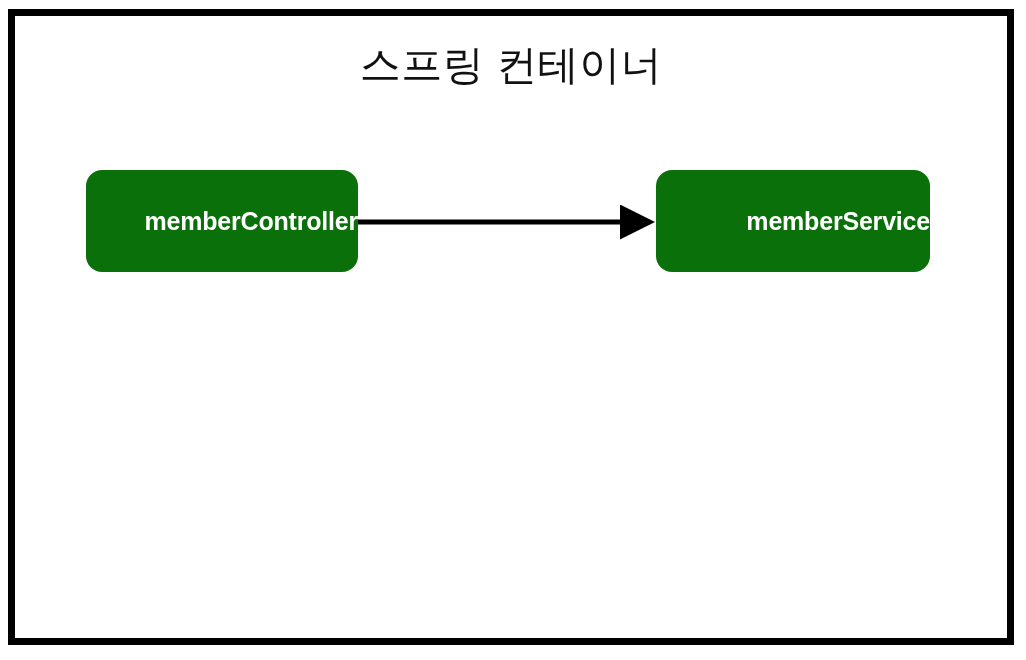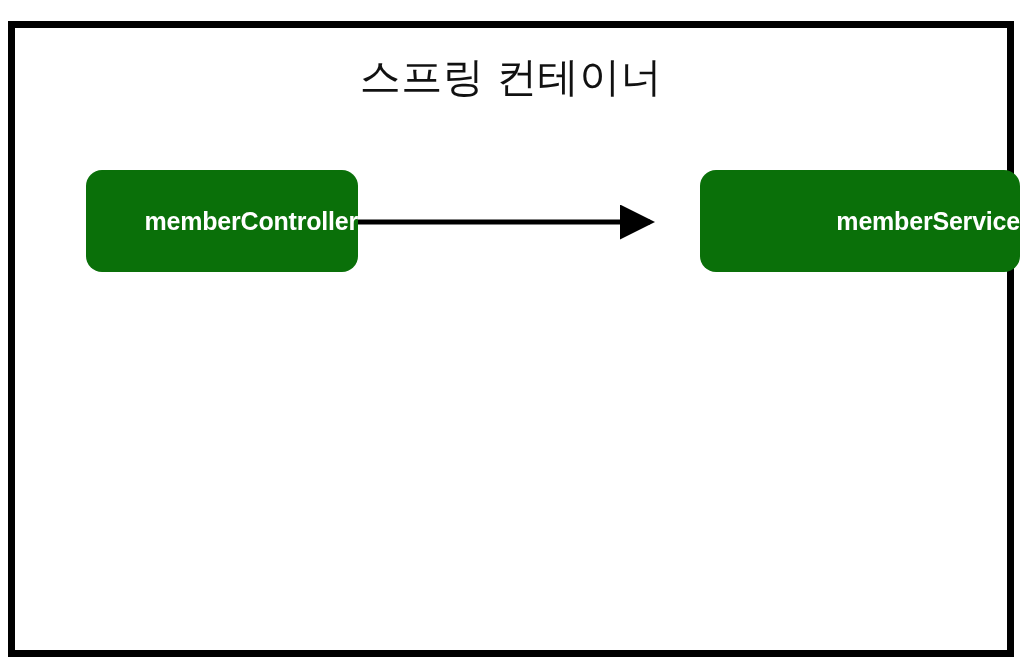--- a/index.html
+++ b/index.html
@@ -26,21 +26,20 @@
   
   .container-frame {
     position: absolute;
     left: 8px;
     top: 9px;
     width: 1006px;
     height: 636px;
     box-sizing: border-box;
     border: 7px solid #000000;
     background: #ffffff;
-    margin-top: 12px;
   }
 
   
   .diagram-title {
     position: absolute;
     left: 0;
     top: 24px;
     width: 100%;
     text-align: center;
     font-size: 41px;
@@ -71,23 +70,22 @@
 
   #bean-member-controller {
     left: 86px;
     top: 170px;
     width: 272px;
     height: 102px;
   }
   #bean-member-service {
     left: 656px;
     top: 170px;
-    width: 320px;
+    width: 274px;
     height: 102px;
-    margin-left: 44px;
   }
 
   
   .connector-layer {
     position: absolute;
     left: 0;
     top: 0;
     width: 1026px;
     height: 660px;
     pointer-events: none;

